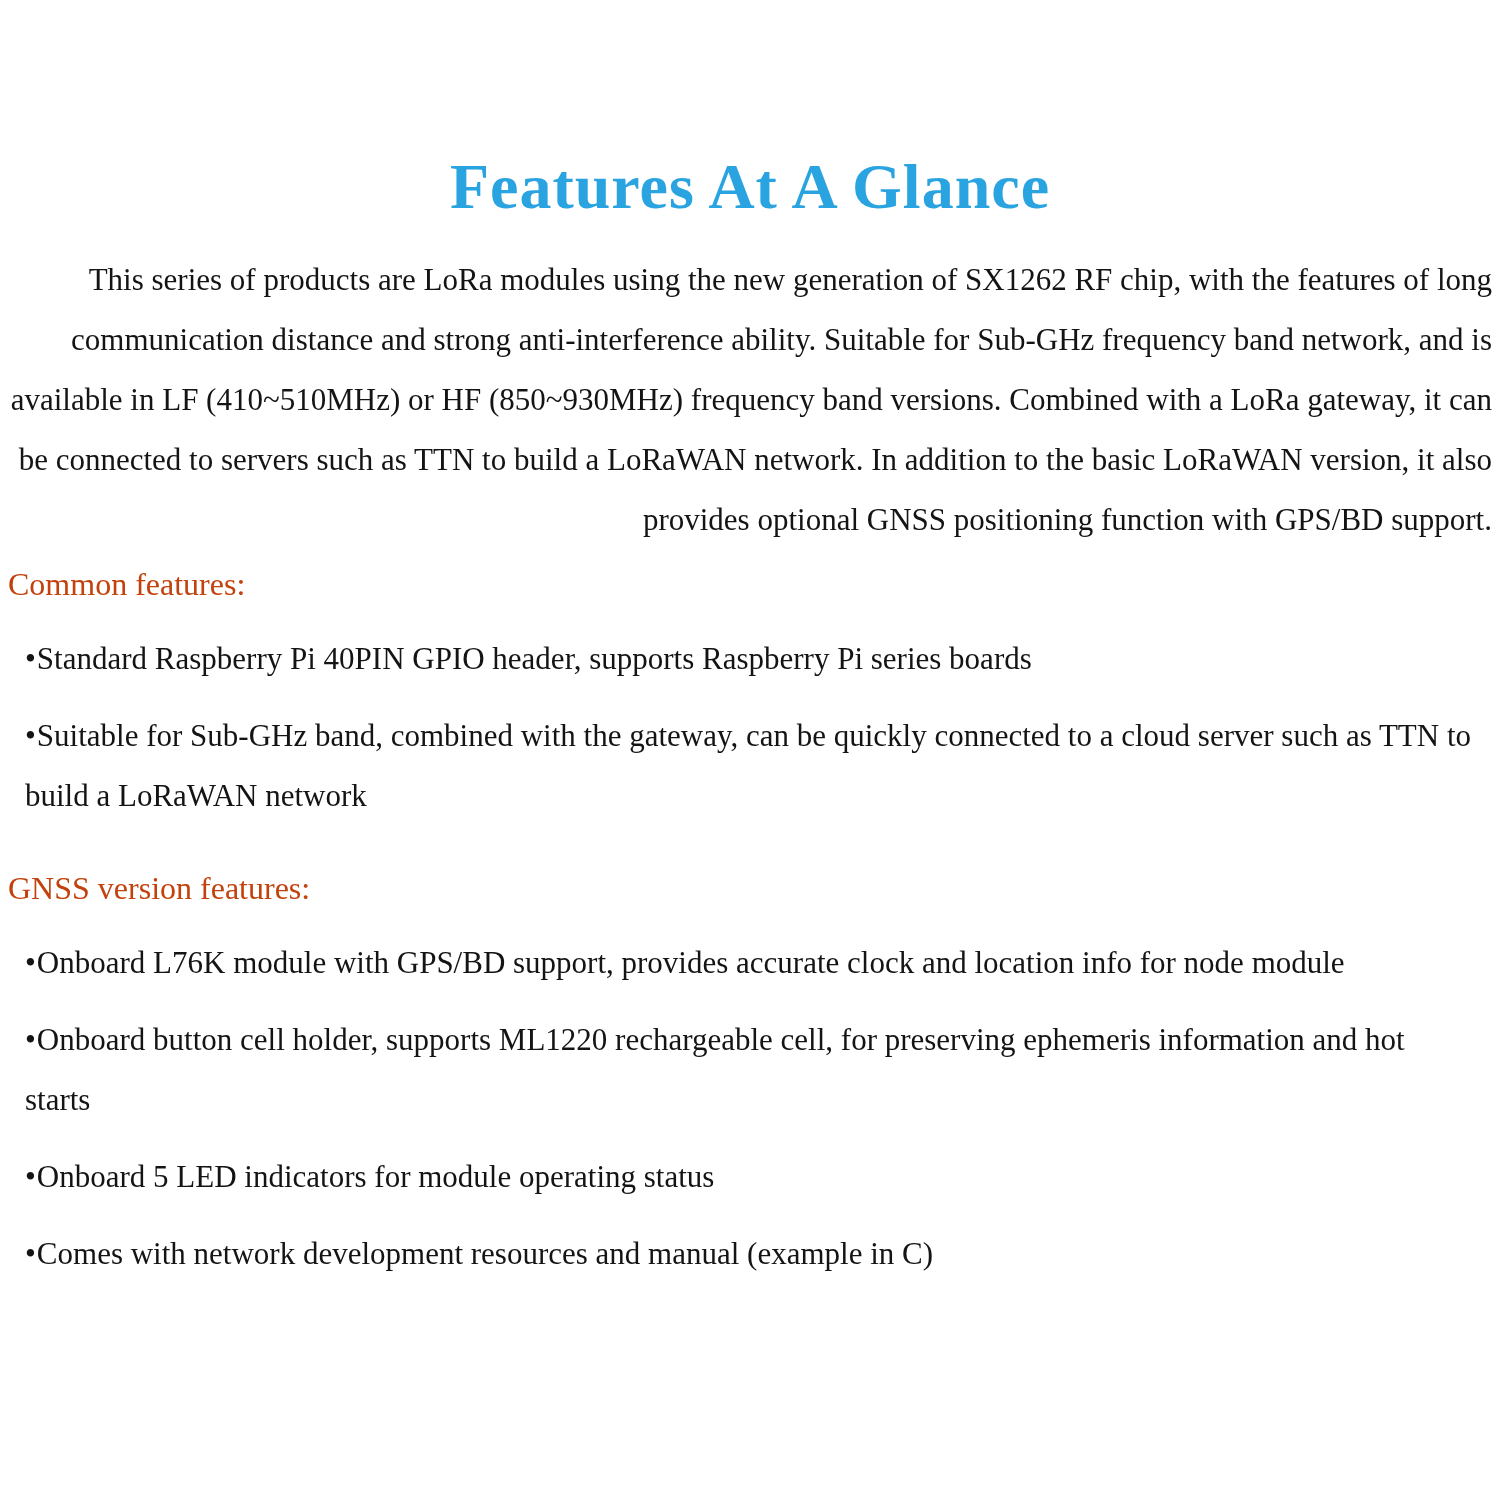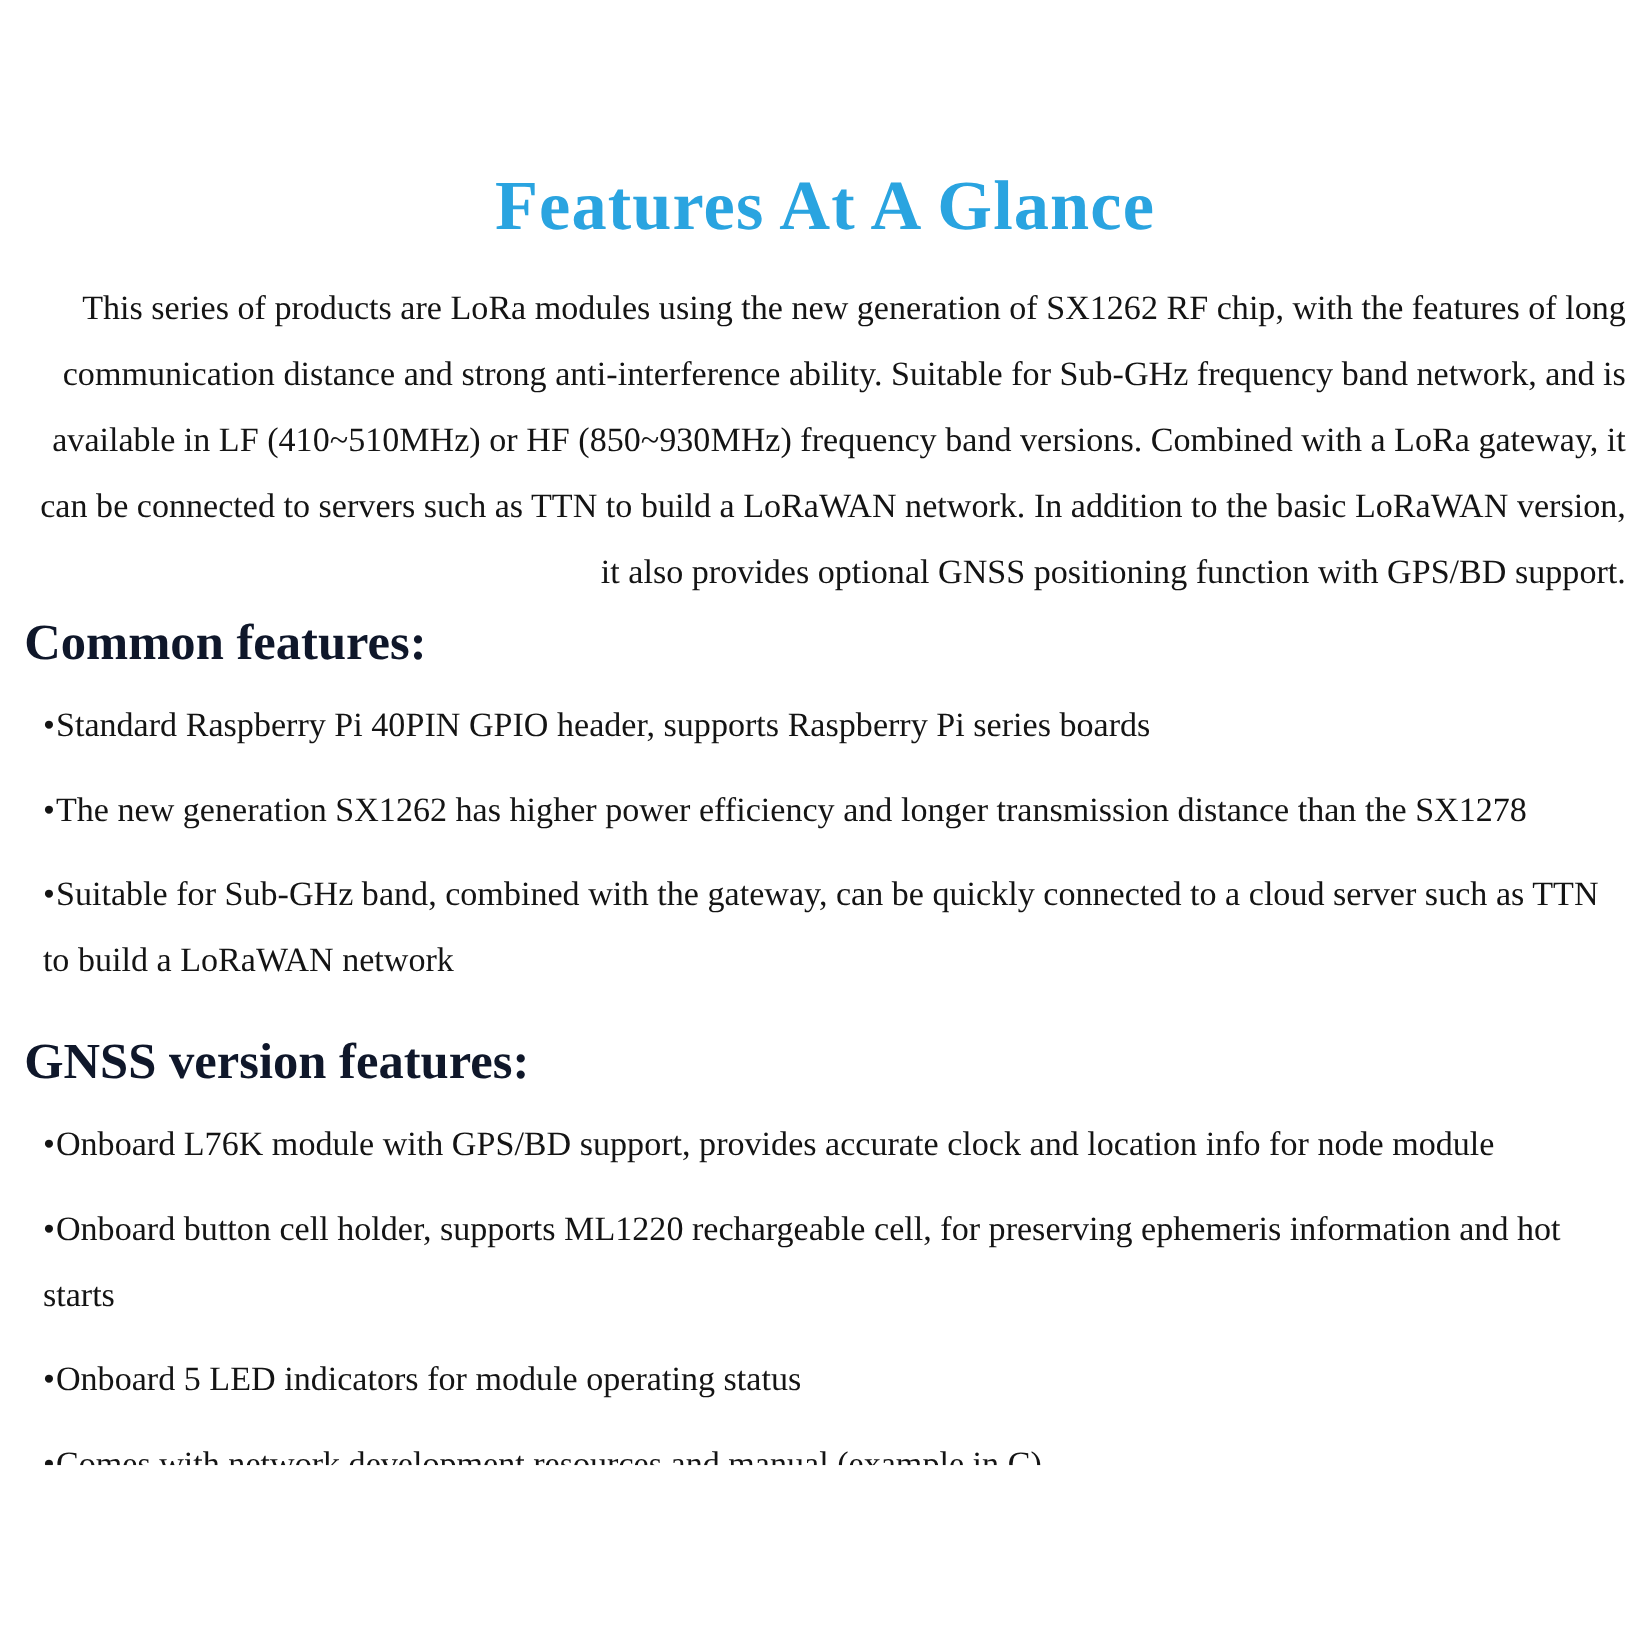--- a/index.html
+++ b/index.html
@@ -9,43 +9,43 @@
   }
   .page {
     position: relative;
     width: 1500px;
     height: 1332px;
     background: #ffffff;
     font-family: "Liberation Serif", "DejaVu Serif", serif;
     color: #141414;
     overflow: hidden;
     box-sizing: border-box;
-    padding: 0 22px;
+    padding: 0 8px;
   }
   .doc-title {
     margin: 150px 0 26px 0;
     text-align: center;
     font-size: 64px;
     line-height: 74px;
     font-weight: bold;
     color: #2aa4e0;
     letter-spacing: 1px;
   }
   .intro {
     margin: 0;
     font-size: 31px;
     line-height: 60px;
     text-align: right;
   }
   .section-heading {
     margin: 6px 0 2px 0;
-    font-size: 46px;
+    font-size: 32px;
     line-height: 56px;
-    font-weight: bold;
-    color: #0f172a;
+    font-weight: normal;
+    color: #c2410c;
   }
   .section-heading.gnss {
     margin-top: 34px;
     margin-bottom: 12px;
   }
   ul.feature-list {
     list-style: none;
     margin: 0;
     padding: 0;
     font-size: 31px;
@@ -65,21 +65,20 @@
 <div class="page">
 
   <h1 class="doc-title">Features At A Glance</h1>
 
   <p class="intro">This series of products are LoRa modules using the new generation of SX1262 RF chip, with the features of long communication distance and strong anti-interference ability. Suitable for Sub-GHz frequency band network, and is available in LF (410~510MHz) or HF (850~930MHz) frequency band versions. Combined with a LoRa gateway, it can be connected to servers such as TTN to build a LoRaWAN network. In addition to the basic LoRaWAN version, it also provides optional GNSS positioning function with GPS/BD support.</p>
 
   <h2 class="section-heading">Common features:</h2>
 
   <ul class="feature-list">
     <li><span class="bullet-char">•</span><span>Standard Raspberry Pi 40PIN GPIO header, supports Raspberry Pi series boards</span></li>
-    <li><span class="bullet-char">•</span><span>The new generation SX1262 has higher power efficiency and longer transmission distance than the SX1278</span></li>
     <li><span class="bullet-char">•</span><span>Suitable for Sub-GHz band, combined with the gateway, can be quickly connected to a cloud server such as TTN to build a LoRaWAN network</span></li>
   </ul>
 
   <h2 class="section-heading gnss">GNSS version features:</h2>
 
   <ul class="feature-list">
     <li><span class="bullet-char">•</span><span>Onboard L76K module with GPS/BD support, provides accurate clock and location info for node module</span></li>
     <li><span class="bullet-char">•</span><span>Onboard button cell holder, supports ML1220 rechargeable cell, for preserving ephemeris information and hot starts</span></li>
     <li><span class="bullet-char">•</span><span>Onboard 5 LED indicators for module operating status</span></li>
     <li><span class="bullet-char">•</span><span>Comes with network development resources and manual (example in C)</span></li>

